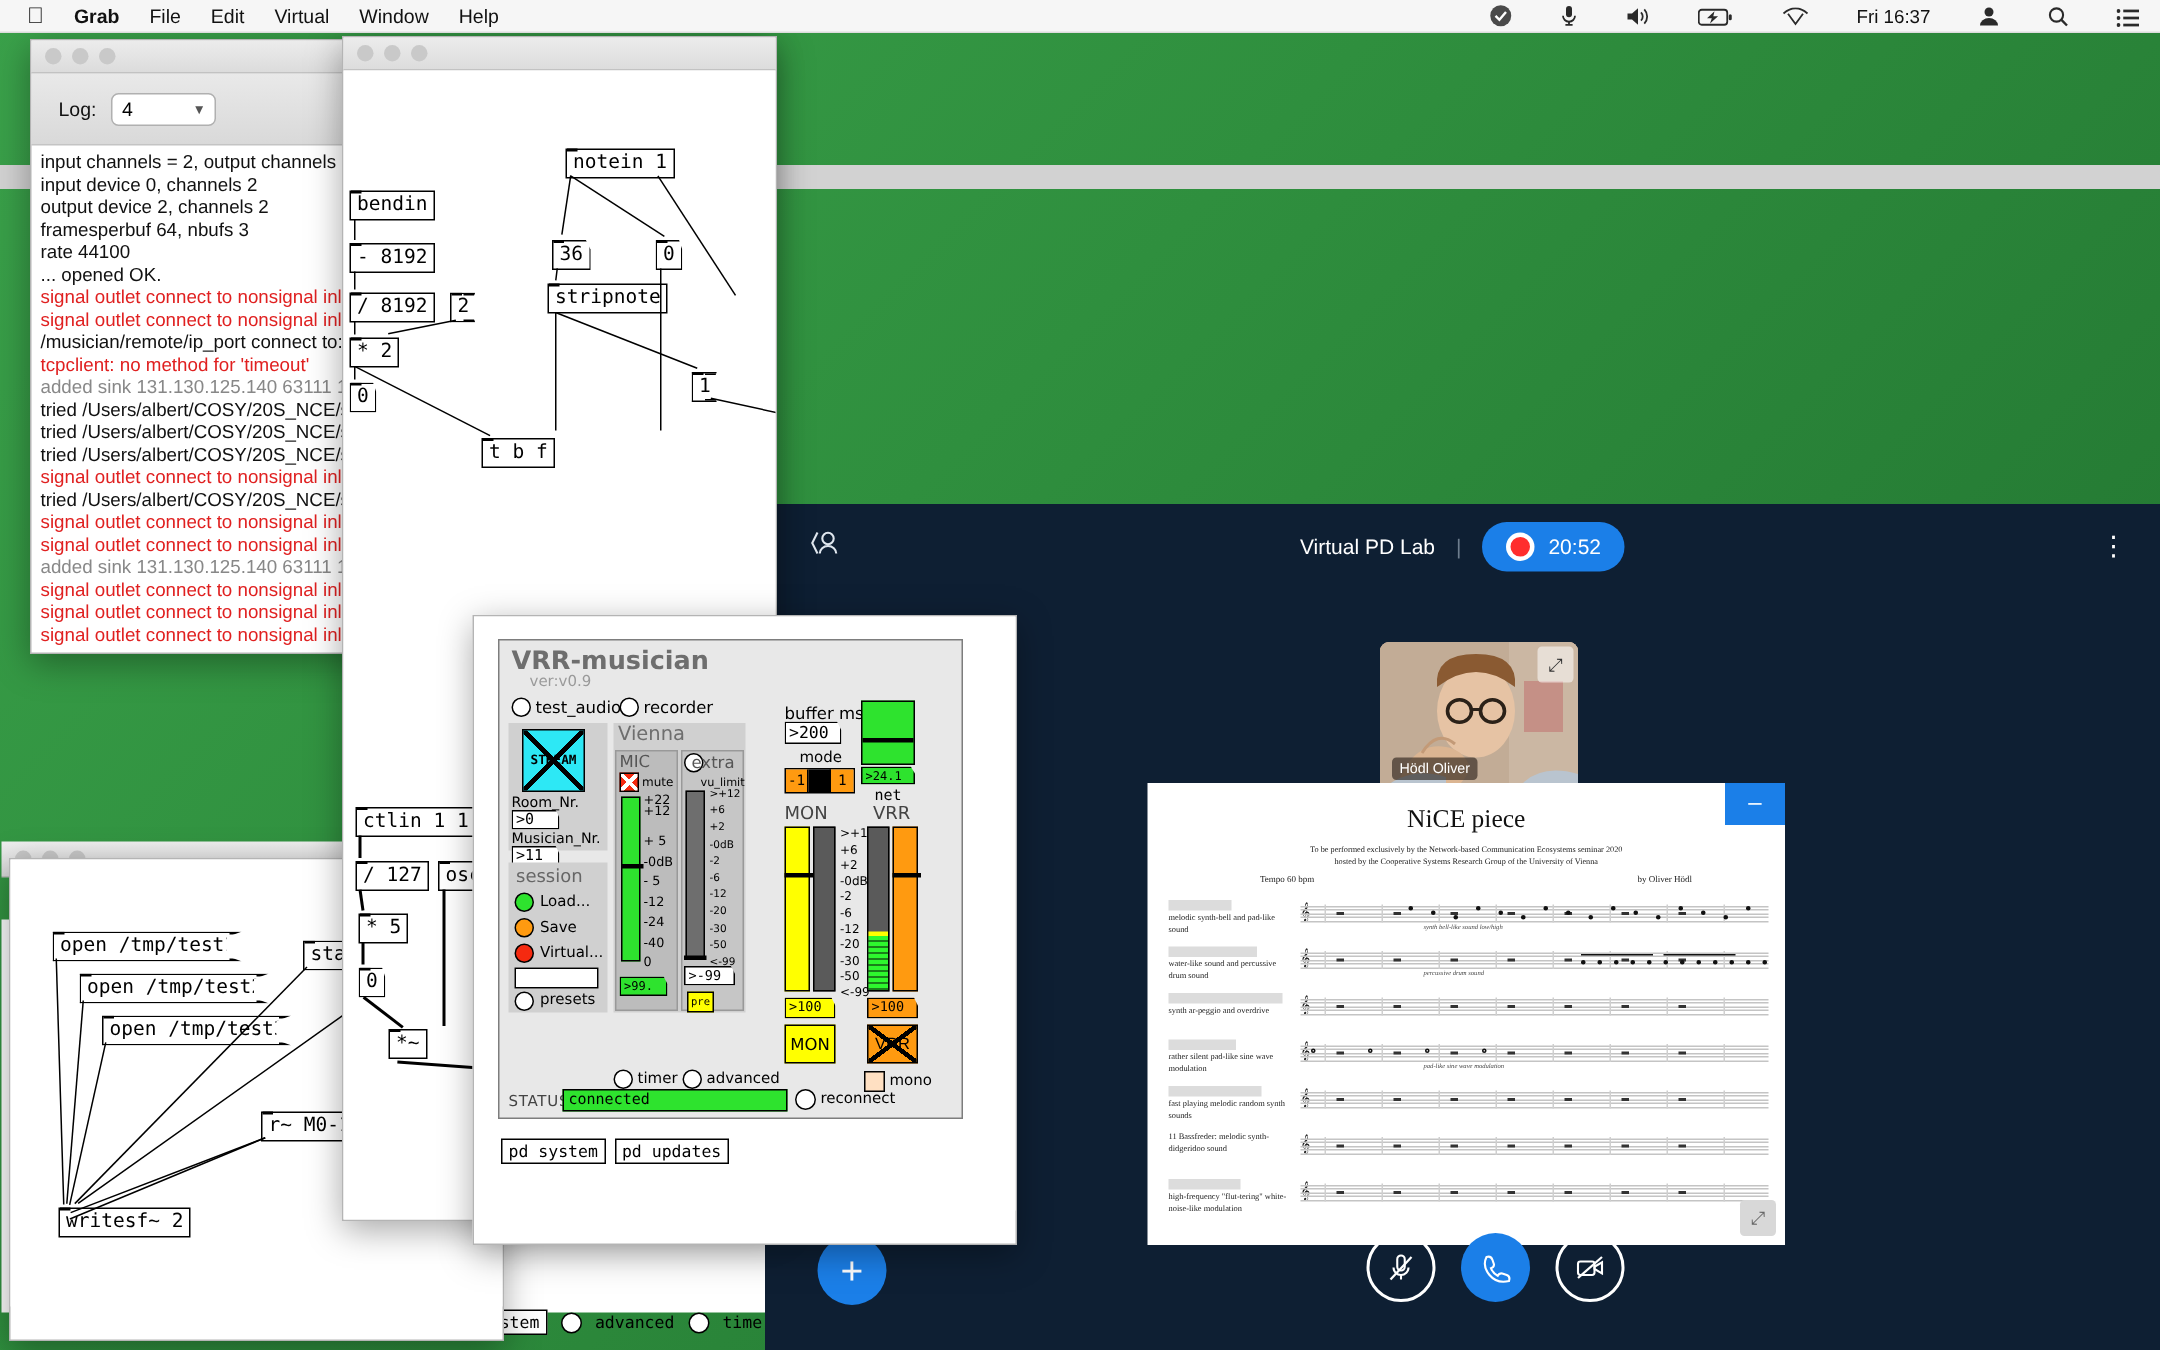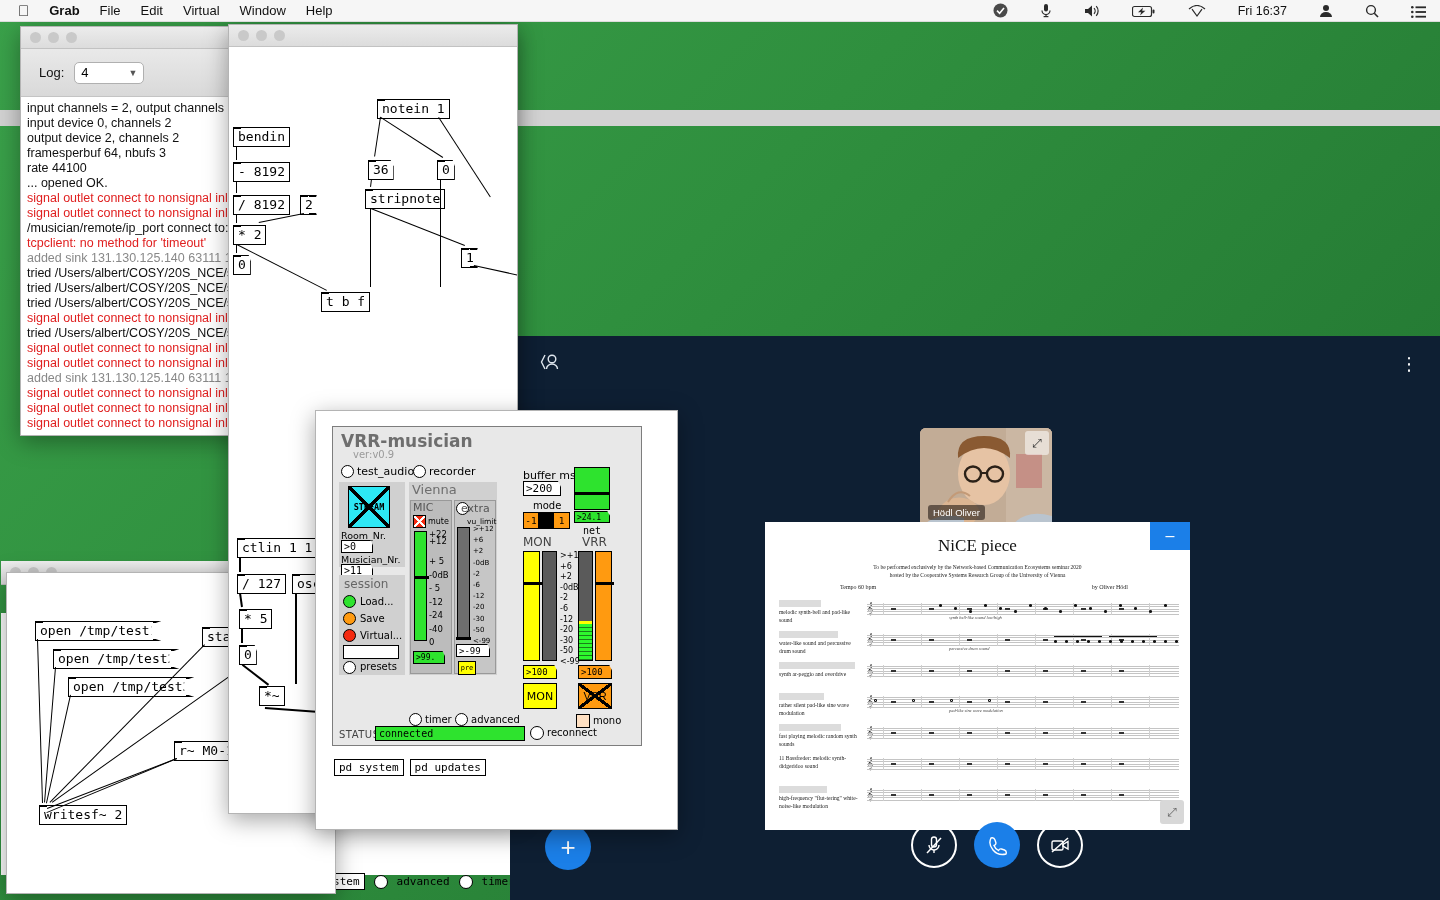--- a/index.html
+++ b/index.html
@@ -363,20 +363,28 @@
 </div>
 
 <div id="vc">
   <div id="vchead">
     <div class="leftic">
       <svg width="26" height="26" viewBox="0 0 26 26">
           <path d="M7 6 L3.5 13 L7 20" stroke="#dfe6ee" stroke-width="1.4" fill="none"></path>
           <circle cx="14" cy="10" r="3.8" stroke="#dfe6ee" stroke-width="1.4" fill="none"></circle>
           <path d="M8.5 20 a5.5 5 0 0 1 11 0" stroke="#dfe6ee" stroke-width="1.4" fill="none"></path>
         </svg>
+    </div>
+    <div class="title">
+      <span>Virtual PD Lab</span>
+      <span class="sep">|</span>
+      <span class="recpill">
+        <span class="recdot"></span>
+        <span>20:52</span>
+      </span>
     </div>
     <div class="dots">⋮</div>
   </div>
 
   <div class="vtile">
     <div class="face">
       <svg width="132" height="100" viewBox="0 0 132 100">
         <rect width="132" height="100" fill="#c2ac96"></rect>
         <rect x="86" y="0" width="46" height="100" fill="#cbb7a3"></rect>
         <rect x="96" y="26" width="26" height="34" fill="#c06a6a" opacity=".5"></rect>

